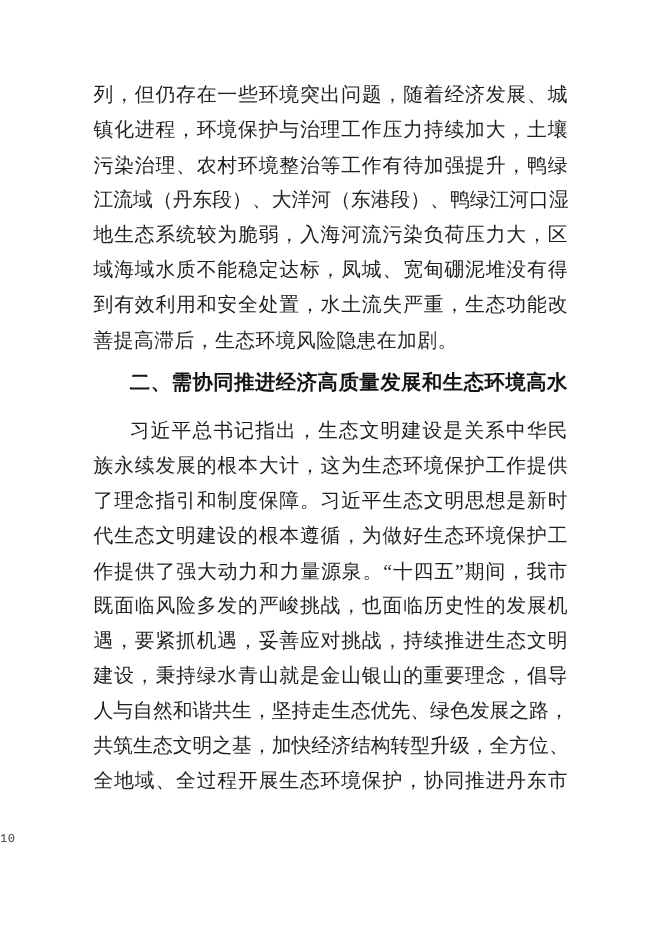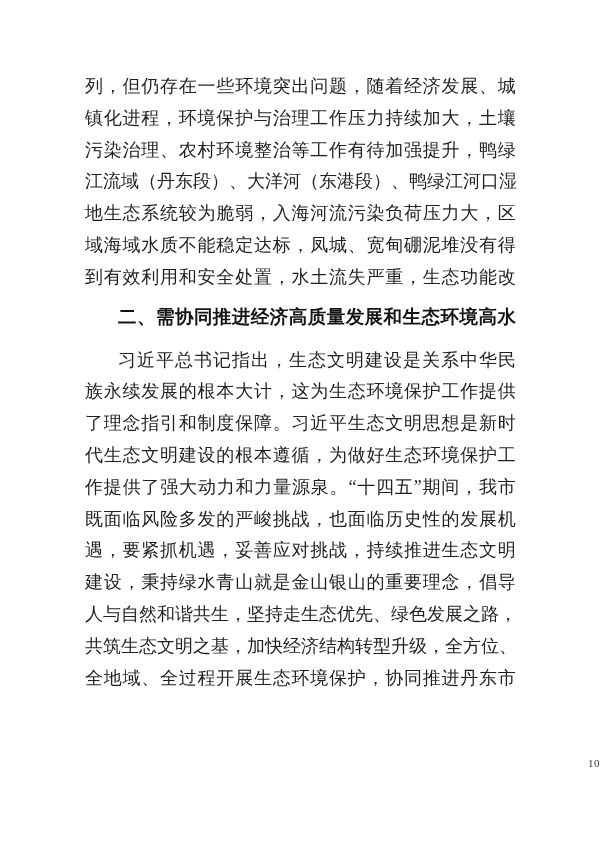--- a/index.html
+++ b/index.html
@@ -50,25 +50,25 @@
   .heading-block .line {
     height: 34px;
     line-height: 34px;
     font-size: 18.5px;
   }
   .page-number {
     position: absolute;
     top: 757px;
     left: 0;
     width: 100%;
-    text-align: right;
+    text-align: left;
     font-size: 11px;
     letter-spacing: 0.5px;
     color: #3a3a3a;
-    font-family: Liberation Serif, serif;
+    font-family: Liberation Mono, monospace;
   }
 </style>
 </head>
 <body>
 
 <div class="page">
   <div class="body-text">
 
     <div>
       <div class="line j">
@@ -240,20 +240,21 @@
           <span>失</span>
           <span>严</span>
           <span>重</span>
           <span>，</span>
           <span>生</span>
           <span>态</span>
           <span>功</span>
           <span>能</span>
           <span>改</span>
         </div>
+      <div class="line plain">善提高滞后，生态环境风险隐患在加剧。</div>
     </div>
 
     <div class="heading-block">
       <div class="line j indent">
           <span>二</span>
           <span>、</span>
           <span>需</span>
           <span>协</span>
           <span>同</span>
           <span>推</span>

